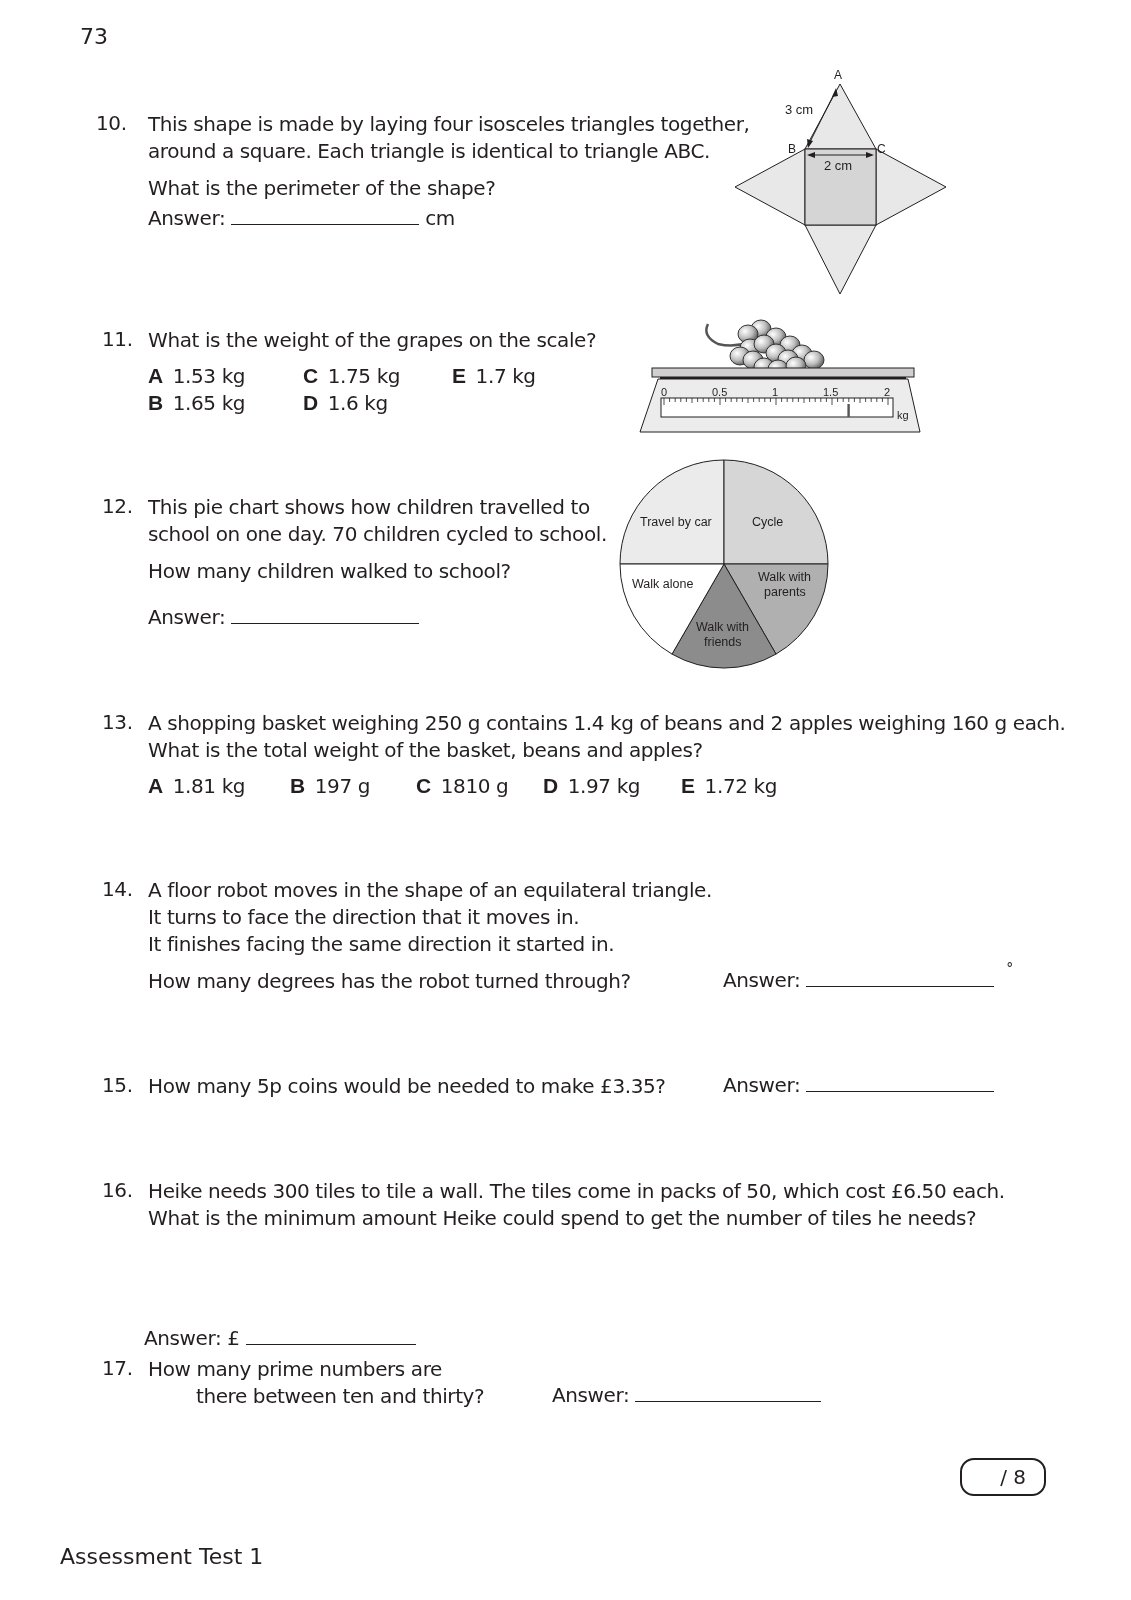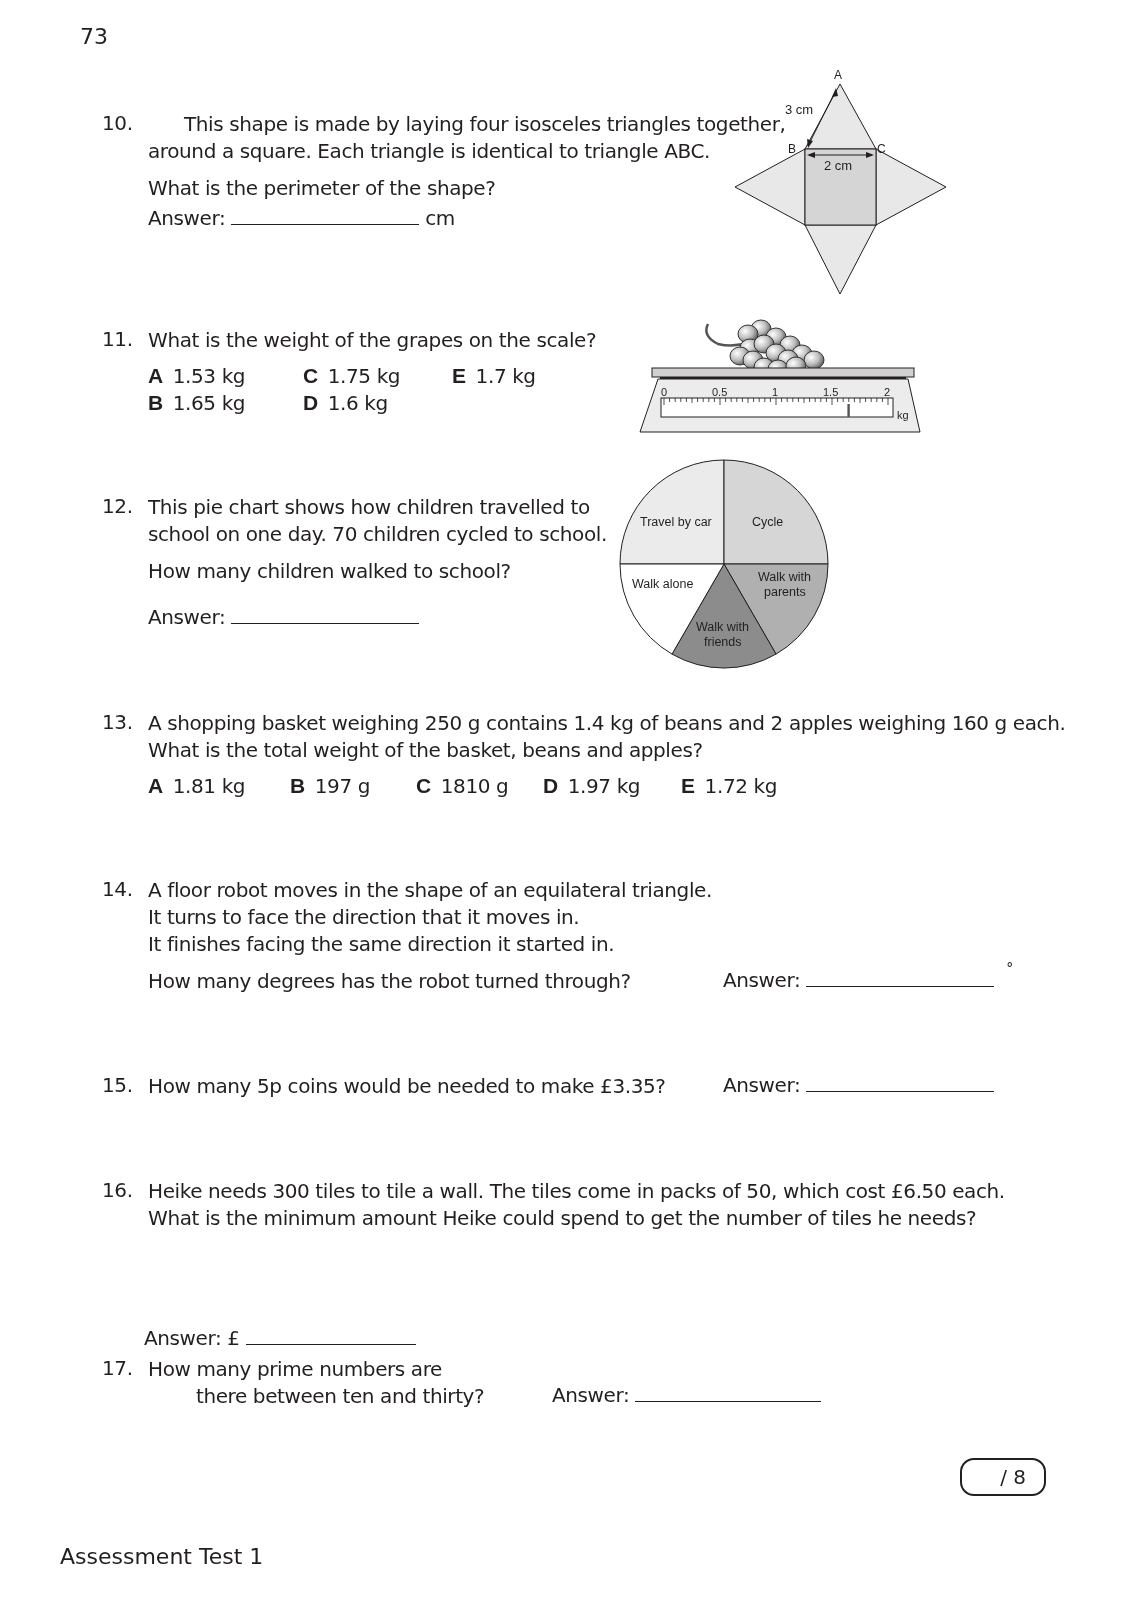--- a/index.html
+++ b/index.html
@@ -23,22 +23,22 @@
     }
     .footer { left: 60px; top: 1544px; font-size: 22px; }
     svg text { font-family: "Liberation Sans", sans-serif; fill: #231f20; }
   </style>
 </head>
 <body>
 
 <div class="abs page-num">73</div>
 
 <div>
-  <div class="qnum" style="left:102px; top:111px;">10.</div>
-  <div class="abs q-text" style="left:148px; top:111px;margin-left:36px;">This shape is made by laying four isosceles triangles together,</div>
+  <div class="qnum" style="left:96px; top:111px;">10.</div>
+  <div class="abs q-text" style="left:148px; top:111px;">This shape is made by laying four isosceles triangles together,</div>
   <div class="abs q-text" style="left:148px; top:138px;">around a square.  Each triangle is identical to triangle ABC.</div>
   <div class="abs q-text" style="left:148px; top:175px;">What is the perimeter of the shape?</div>
   <div class="answer" style="left:148px; top:206px;">
     <span>Answer:</span>
     <span class="line" style="width:188px;"></span>
     <span>cm</span>
   </div>
   <svg class="abs" style="left:728px; top:64px;" width="224" height="236" viewBox="0 0 224 236">
 
     <polygon points="112,20 77,85 148,85" fill="#e8e8e8" stroke="#231f20" stroke-width="1"></polygon>

